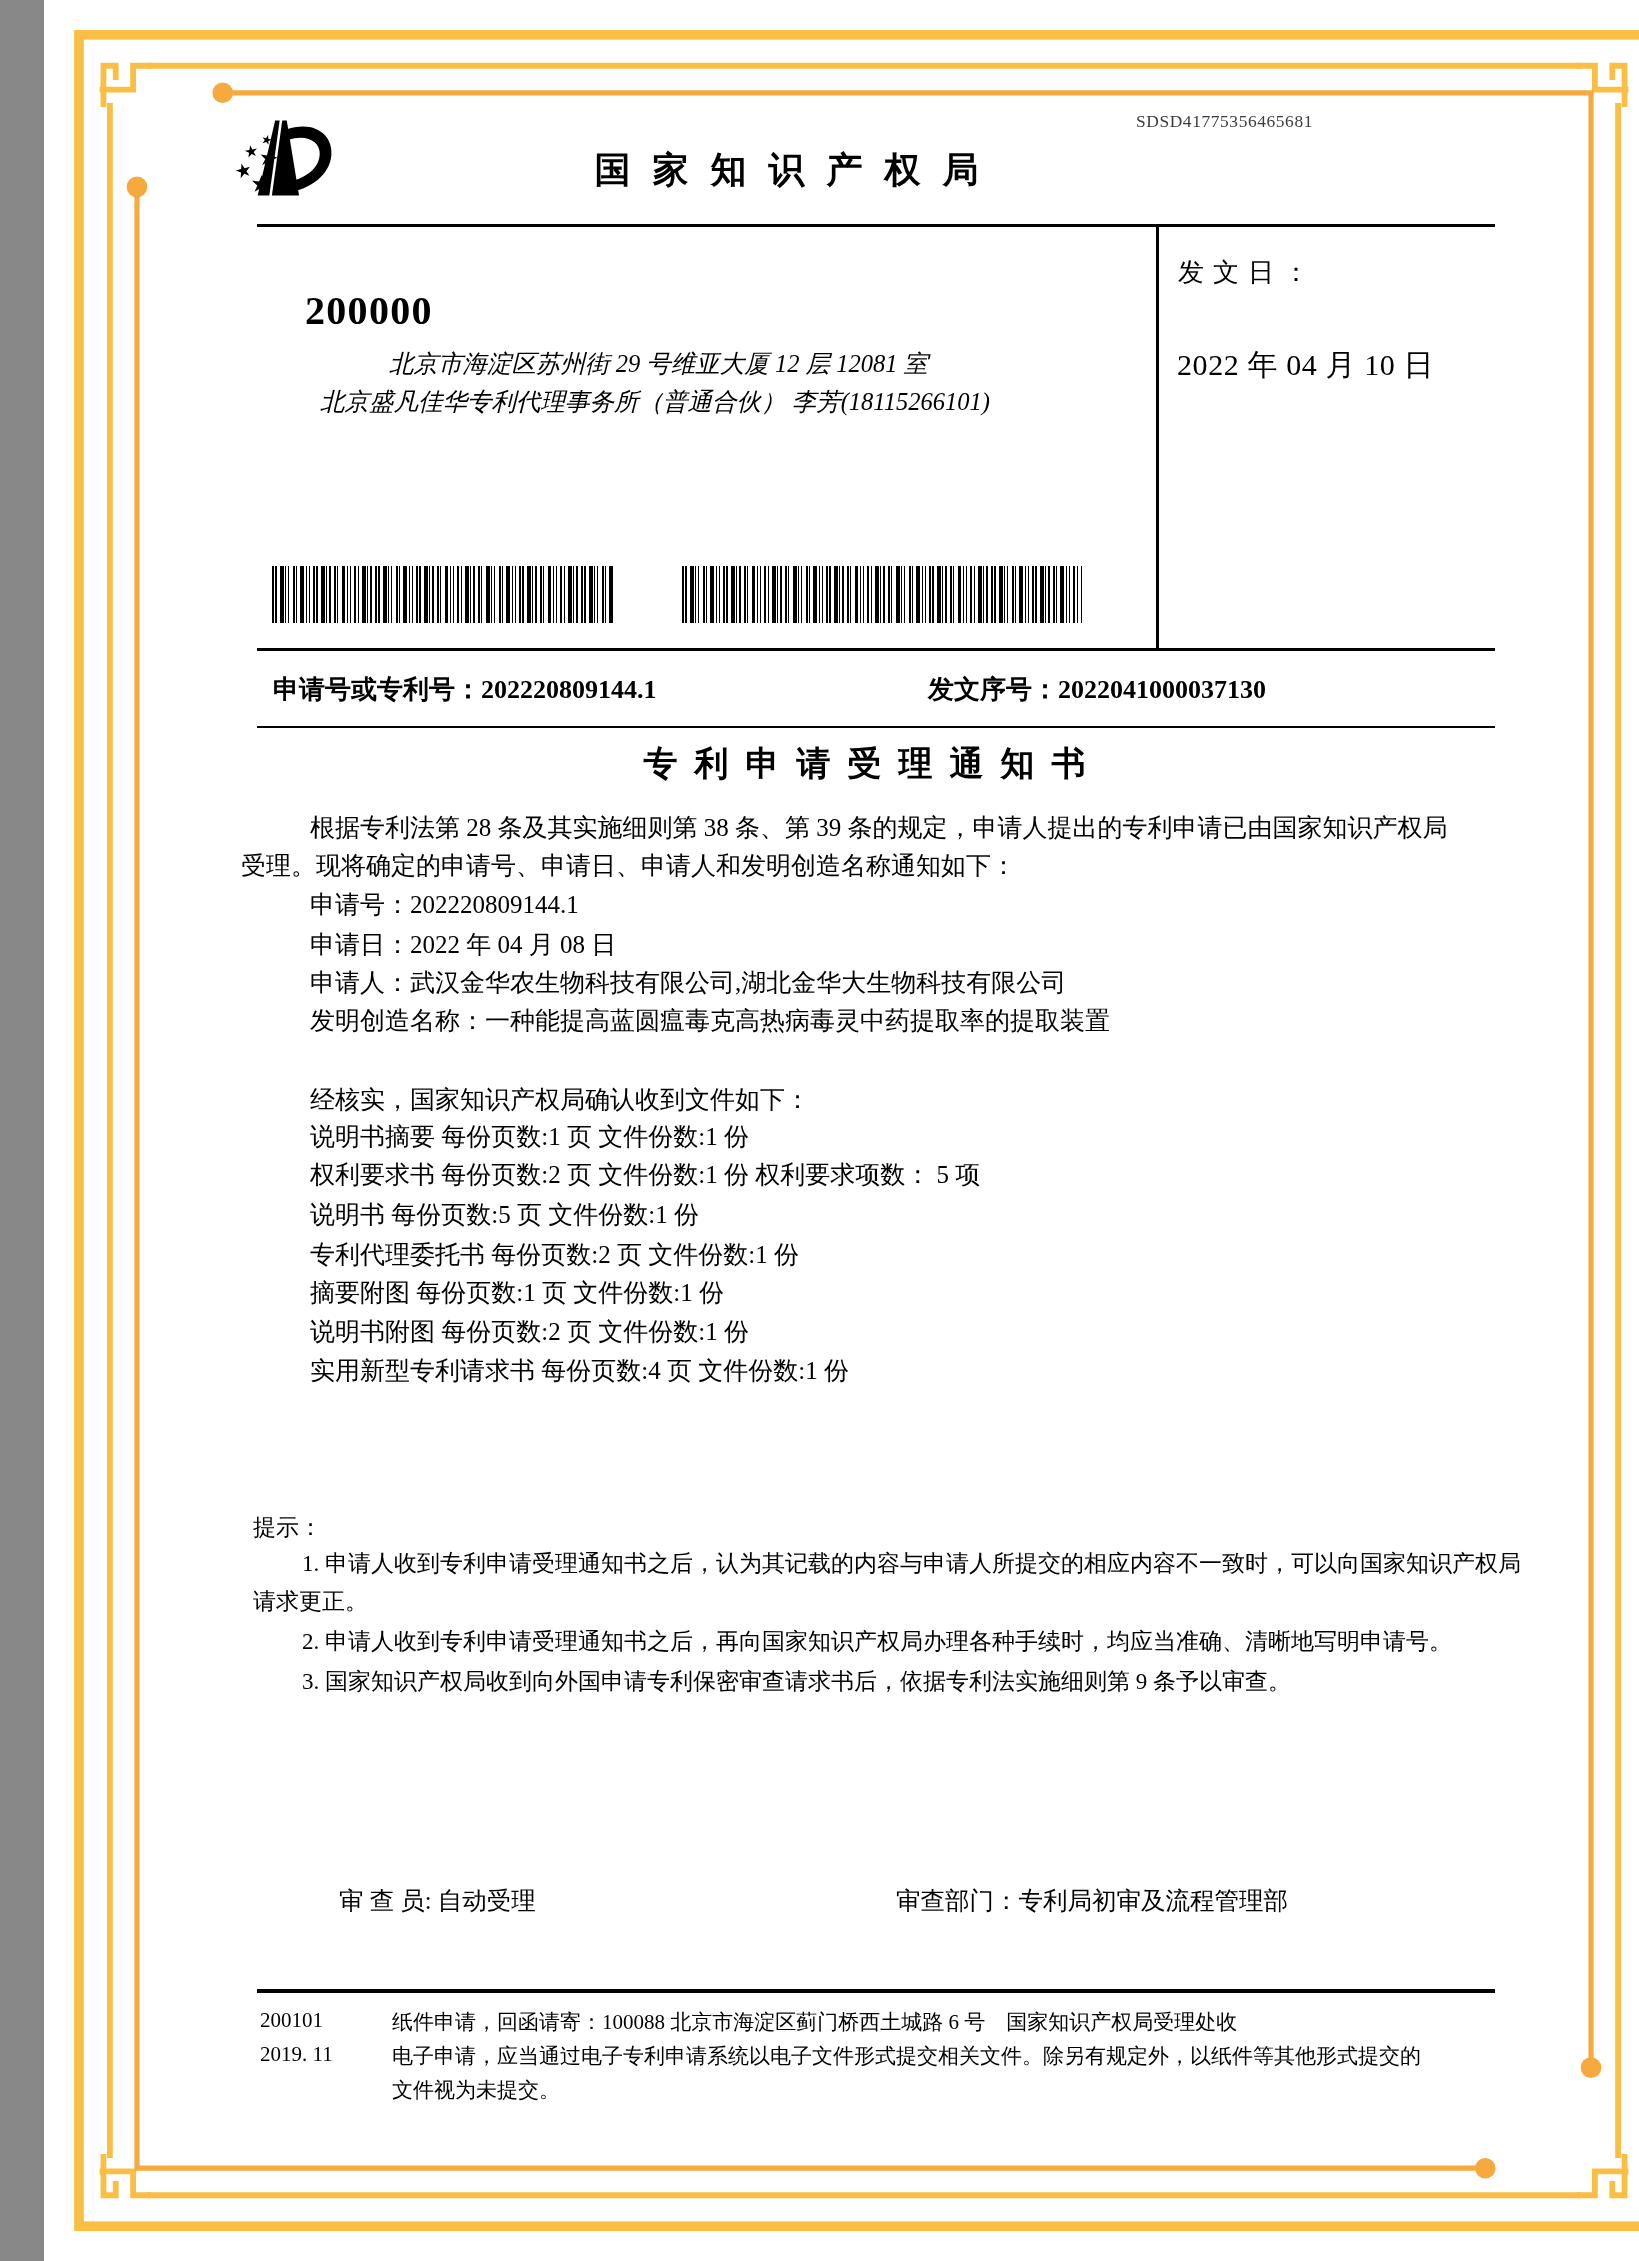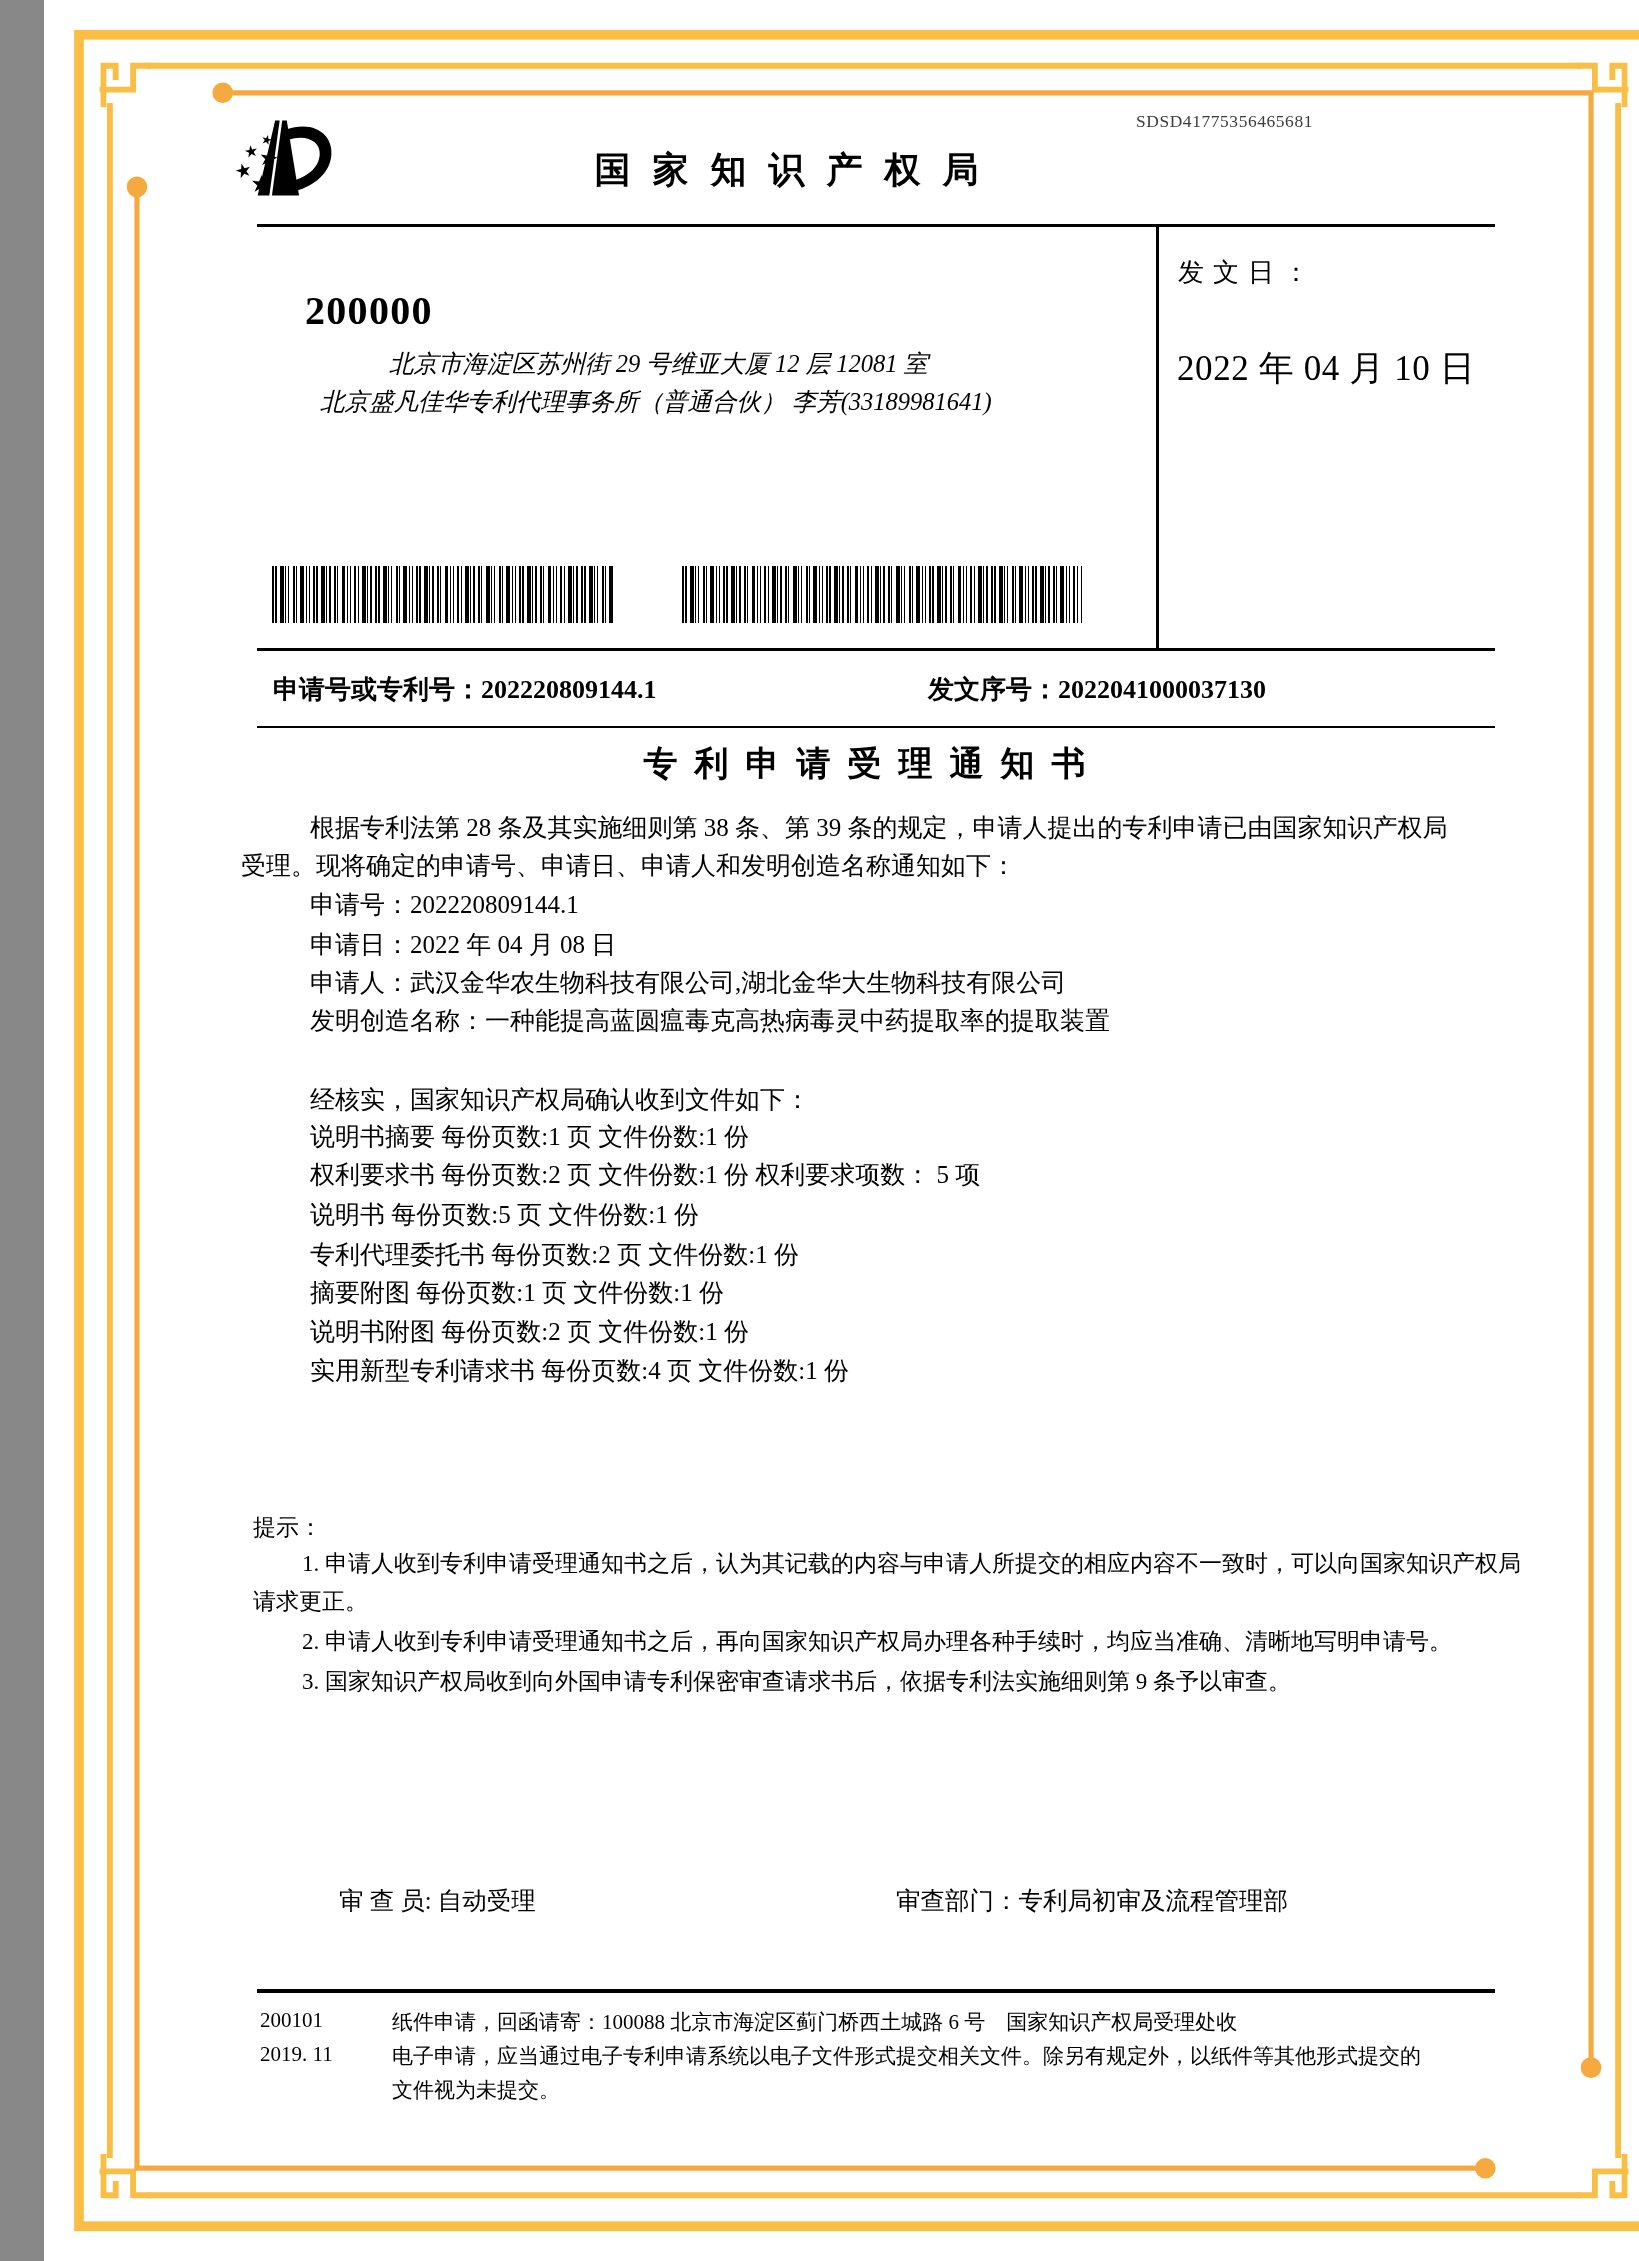--- a/index.html
+++ b/index.html
@@ -20,21 +20,21 @@
   .hline{position:absolute;background:#000;}
   .vline{position:absolute;background:#000;}
   .code{font-size:17.4px;letter-spacing:0.6px;color:#3c3c3c;}
   .agency{
     left:112px;top:146px;width:1261px;text-align:center;
     font-size:36px;font-weight:bold;letter-spacing:22px;text-indent:22px;
   }
   .postcode{font-size:40px;font-weight:bold;letter-spacing:1.3px;}
   .addr{font-size:24.5px;font-style:italic;}
   .issue-label{font-size:26px;}
-  .issue-date{font-size:35px;letter-spacing:0.6px;}
+  .issue-date{font-size:30px;letter-spacing:0.6px;}
   .numrow{font-size:26px;font-weight:bold;}
   .doc-title{
     left:112px;top:741px;width:1417px;text-align:center;
     font-size:34px;font-weight:bold;letter-spacing:17px;text-indent:17px;
   }
   .body-line{font-size:25px;text-align:right;}
   .note-line{font-size:23px;}
   .exam-line{font-size:24.5px;}
   .foot-line{font-size:21px;}
   .barcode{
@@ -97,21 +97,21 @@
   <div class="t code" style="left:1092px;top:111px">SDSD41775356465681</div>
 
   <div class="t agency">国家知识产权局</div>
 
   <div class="hline" style="left:213px;top:224px;width:1238px;height:2.6px"></div>
   <div class="vline" style="left:1112px;top:224px;width:2.6px;height:425px"></div>
   <div class="hline" style="left:213px;top:648px;width:1238px;height:2.6px"></div>
 
   <div class="t postcode" style="left:261px;top:287px">200000</div>
   <div class="t addr" style="left:345px;top:347px">北京市海淀区苏州街 29 号维亚大厦 12 层 12081 室</div>
-  <div class="t addr" style="left:276px;top:385px">北京盛凡佳华专利代理事务所（普通合伙）  李芳(33189981641)</div>
+  <div class="t addr" style="left:276px;top:385px">北京盛凡佳华专利代理事务所（普通合伙）  李芳(18115266101)</div>
 
   <div class="t issue-label" style="left:1134px;top:255px;letter-spacing:9px">发文日：</div>
   <div class="t issue-date" style="left:1133px;top:345px">2022 年 04 月 10 日</div>
 
   <div class="barcode" style="left:228px;width:341px"></div>
   <div class="barcode" style="left:638px;width:400px"></div>
 
   <div class="t numrow" style="left:229px;top:672px">申请号或专利号：202220809144.1</div>
   <div class="t numrow" style="left:884px;top:672px">发文序号：2022041000037130</div>
   <div class="hline" style="left:213px;top:726px;width:1238px;height:1.9px"></div>

